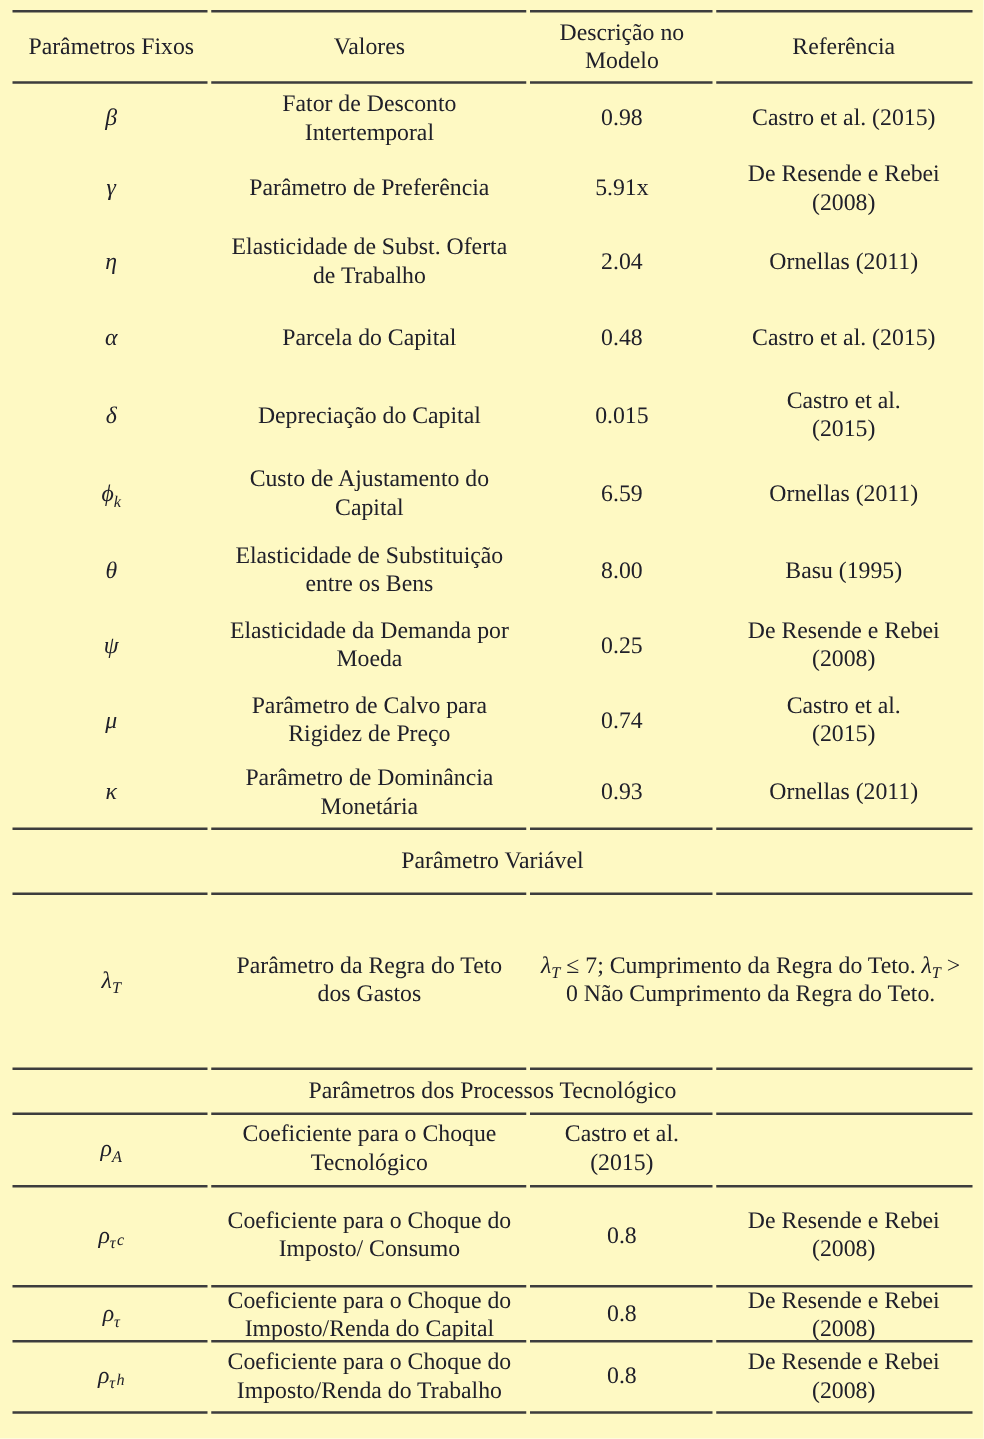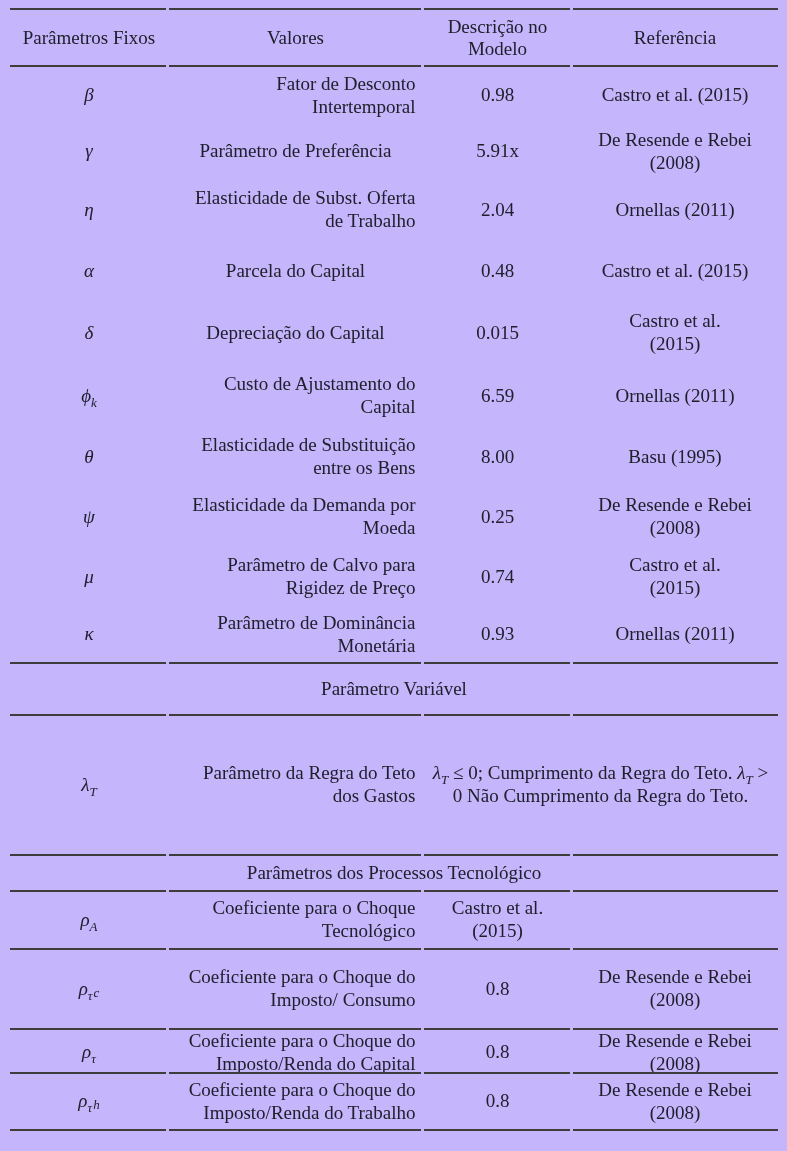--- a/index.html
+++ b/index.html
@@ -1,29 +1,29 @@
 <!DOCTYPE html>
 <html><head>
 <meta charset="utf-8">
 <style>
   html,body{margin:0;padding:0;background:#ffffff;}
   .page{
-    width:787px;height:1151px;background:#c4b5fd;box-sizing:border-box;
+    width:787px;height:1151px;background:#fef9c3;box-sizing:border-box;
     font-family:"Liberation Serif","DejaVu Serif",serif;
     color:#20202a;font-size:19px;position:relative;overflow:hidden;
     padding:8px 9px 0 10px;
   }
   
   .rule{display:flex;gap:3px;height:2px;}
   .rule i{display:block;height:2px;background:#3d3d3d;}
   .rs1{width:156px}.rs2{width:252px}.rs3{width:146px}.rs4{width:205px}
 
   .row{display:grid;grid-template-columns:158px 255px 149px 206px;width:768px;}
   .cell{display:flex;align-items:center;justify-content:center;text-align:center;line-height:1.2;}
-  .desc-inner{max-width:240px;text-align:right;}
+  .desc-inner{max-width:240px;}
   .merged{grid-column:3 / 5;}
   .span-all{grid-column:1 / 5;}
   .cond-inner{max-width:336px;}
 
   .g{font-style:italic;}
   sub{font-size:13px;font-style:italic;line-height:0;}
   sub:empty{display:none;}
   .ss{font-size:13px;font-style:italic;vertical-align:-2px;margin-left:1px;}
   .ss:empty{display:none;}
   .ln{display:block;}
@@ -249,21 +249,21 @@
 
   <div class="row" style="height:138px">
     <div class="cell">
         <span><span class="g">λ</span><sub>T</sub></span>
       </div>
     <div class="cell">
         <div class="desc-inner">Parâmetro da Regra do Teto dos Gastos</div>
       </div>
     <div class="cell merged">
       <div class="cond-inner">
-        <span><span class="g">λ</span><sub>T</sub> <span>≤ 0; Cumprimento da Regra do Teto.</span></span>
+        <span><span class="g">λ</span><sub>T</sub> <span>≤ 7; Cumprimento da Regra do Teto.</span></span>
         <span><span class="g">λ</span><sub>T</sub> <span>&gt; 0 Não Cumprimento da Regra do Teto.</span></span>
       </div>
     </div>
   </div>
 
   <div class="rule">
       <i class="rs1"></i>
       <i class="rs2"></i>
       <i class="rs3"></i>
       <i class="rs4"></i>

